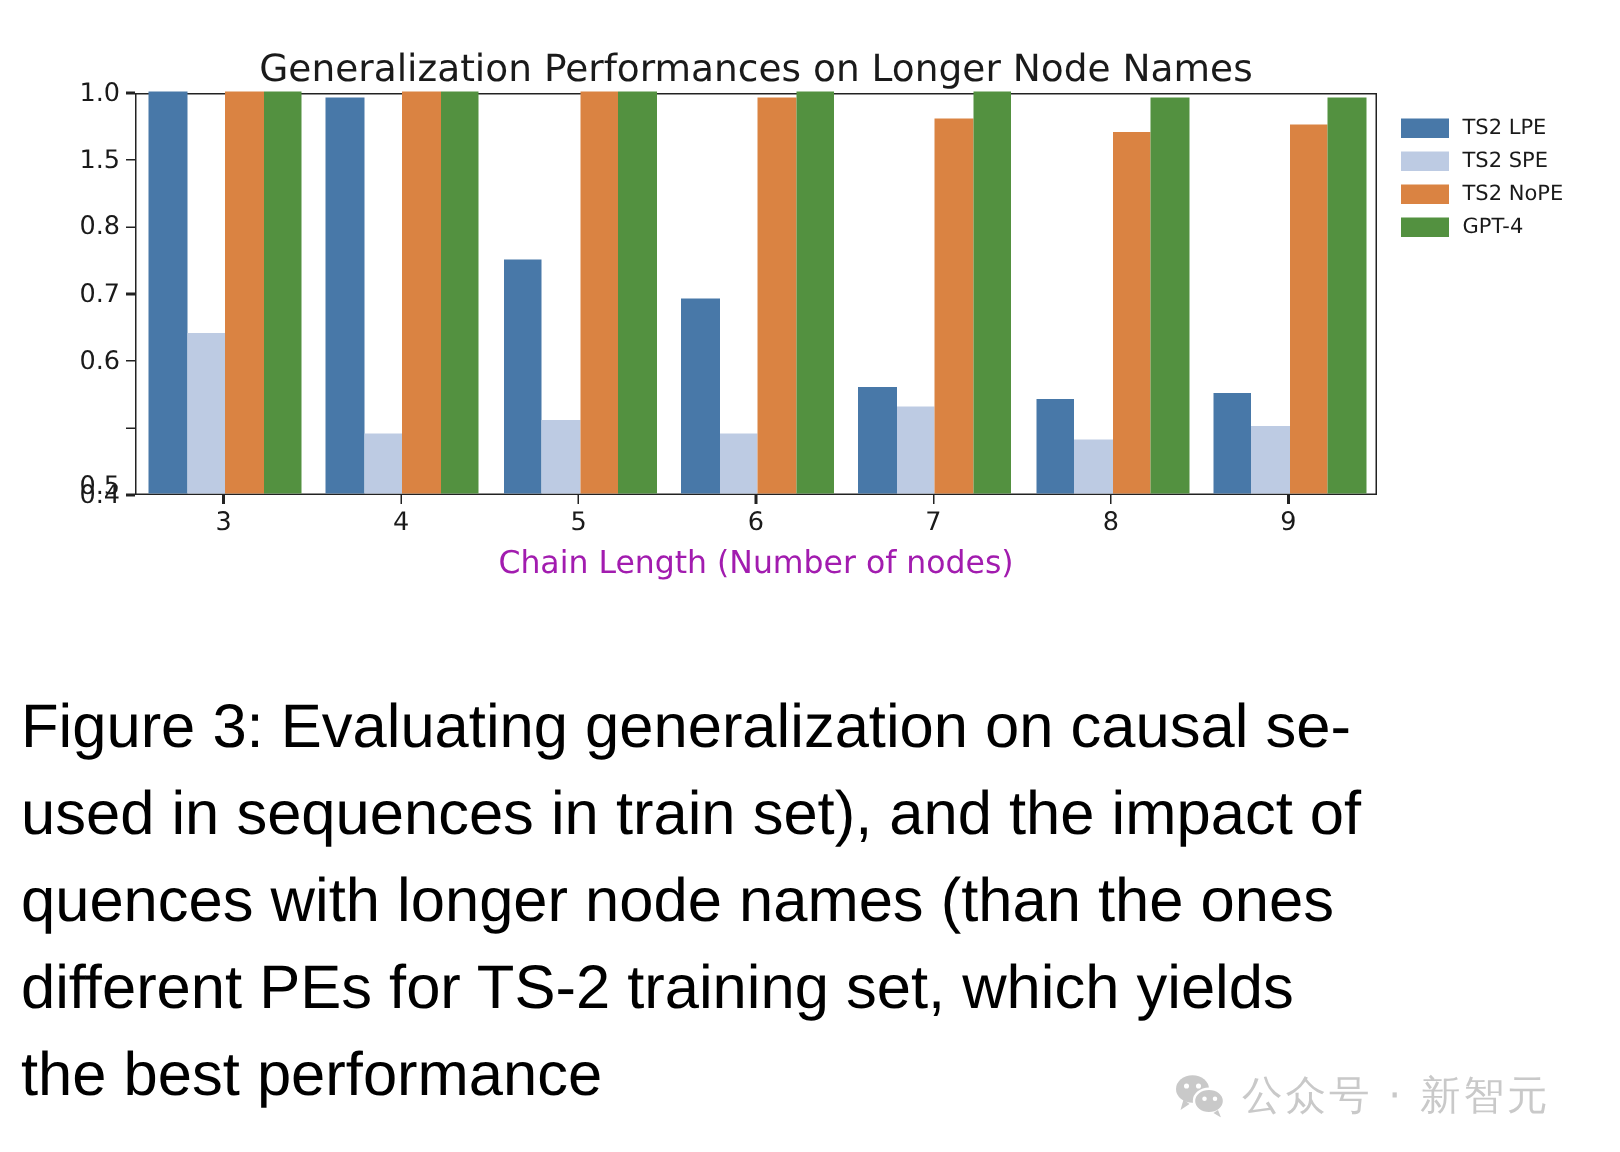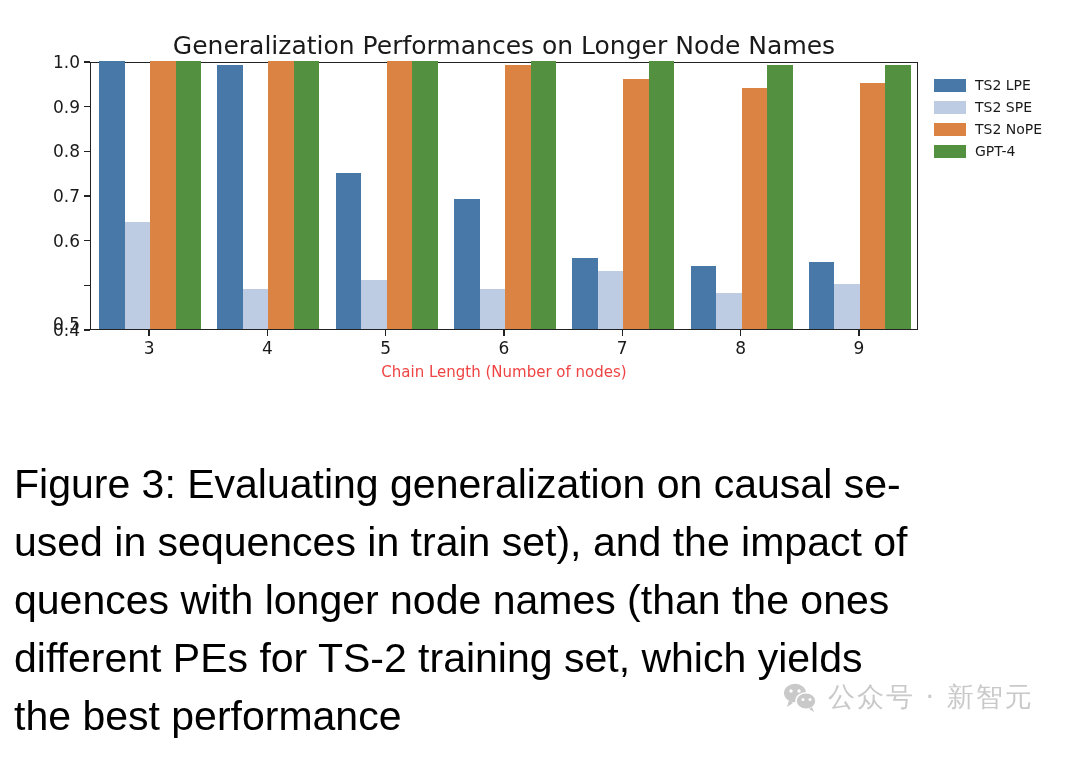--- a/index.html
+++ b/index.html
@@ -85,22 +85,22 @@
     height: 6px;
     background: #222222;
     top: 330px;
   }
   #x-axis-label {
     position: absolute;
     left: 90px;
     top: 363px;
     width: 828px;
     text-align: center;
-    font-size: 15px;
-    color: #ef4444;
+    font-size: 21px;
+    color: #a21caf;
   }
 
   .bar {
     position: absolute;
     bottom: 0;
   }
 
   
   #legend {
     position: absolute;
@@ -137,21 +137,21 @@
     text-align: left;
   }
   #caption .cap-line {
     white-space: nowrap;
   }
 
   
   #watermark {
     position: absolute;
     left: 782px;
-    top: 679px;
+    top: 712px;
     display: flex;
     align-items: center;
     opacity: 1;
   }
   #watermark .wm-text {
     font-size: 27px;
     color: #c9c9c9;
     letter-spacing: 2px;
     font-family: "DejaVu Sans", sans-serif;
     margin-left: 10px;
@@ -170,21 +170,21 @@
       <div class="ytick-label" style="left: 20px; top: 330px;">0.4</div>
       <div class="ytick-mark" style="left: 84px; top: 329.3px;"></div>
       <div class="ytick-label" style="left: 20px; top: 285.333px; margin-top: 39px;">0.5</div>
       <div class="ytick-mark" style="left: 84px; top: 284.633px;"></div>
       <div class="ytick-label" style="left: 20px; top: 240.667px;">0.6</div>
       <div class="ytick-mark" style="left: 84px; top: 239.967px;"></div>
       <div class="ytick-label" style="left: 20px; top: 196px;">0.7</div>
       <div class="ytick-mark" style="left: 84px; top: 195.3px;"></div>
       <div class="ytick-label" style="left: 20px; top: 151.333px;">0.8</div>
       <div class="ytick-mark" style="left: 84px; top: 150.633px;"></div>
-      <div class="ytick-label" style="left: 20px; top: 106.667px;">0.9</div>
+      <div class="ytick-label" style="left: 20px; top: 106.667px;">1.5</div>
       <div class="ytick-mark" style="left: 84px; top: 105.967px;"></div>
       <div class="ytick-label" style="left: 20px; top: 62px;">1.0</div>
       <div class="ytick-mark" style="left: 84px; top: 61.3px;"></div>
     </div>
   <div id="xticks-container">
       <div class="xtick-label" style="left: 119.143px;">3</div>
       <div class="xtick-mark" style="left: 148.443px;"></div>
       <div class="xtick-label" style="left: 237.429px;">4</div>
       <div class="xtick-mark" style="left: 266.729px;"></div>
       <div class="xtick-label" style="left: 355.714px;">5</div>

